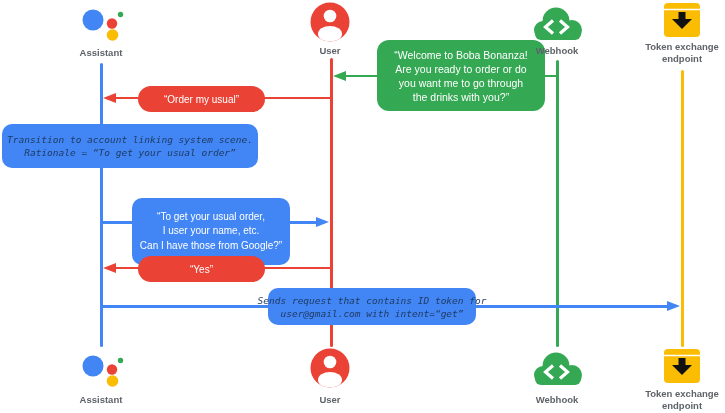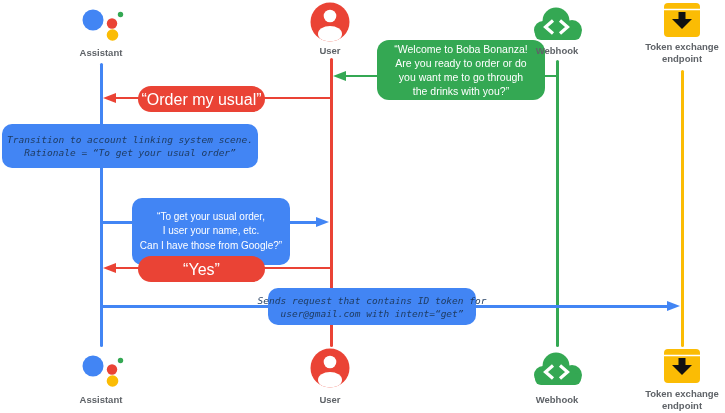--- a/index.html
+++ b/index.html
@@ -20,21 +20,21 @@
   .al-green{background:#34A853;}
   .head{position:absolute;width:0;height:0;border-top:5.5px solid transparent;border-bottom:5.5px solid transparent;}
   .head-left-red{border-right:13px solid #EA4335;}
   .head-left-green{border-right:13px solid #34A853;}
   .head-right-blue{border-left:13px solid #4285F4;}
   
   .bubble{position:absolute;display:flex;flex-direction:column;justify-content:center;
     align-items:center;color:#fff;text-align:center;}
   .bubble .line{white-space:nowrap;}
   .bubble-green{background:#34A853;border-radius:12px;font-size:10.5px;line-height:14px;}
-  .bubble-red{background:#EA4335;border-radius:13px;font-size:16px;line-height:13px;}
+  .bubble-red{background:#EA4335;border-radius:13px;font-size:10px;line-height:13px;}
   .bubble-blue{background:#4285F4;border-radius:10px;font-size:10px;line-height:14.5px;}
   .note{background:#4285F4;border-radius:10px;color:#1E3A5F;
     font-family:"DejaVu Sans Mono",monospace;font-style:italic;font-size:9.5px;line-height:13px;}
   
   .actor-label{position:absolute;width:120px;text-align:center;color:#5F6368;
     font-size:9.5px;font-weight:700;line-height:11.5px;}
   .icon{position:absolute;}
 </style>
 </head>
 <body>
@@ -54,21 +54,21 @@
 
   <div class="arrow-line al-blue" style="left:101px;top:221px;width:216px;"></div>
   <div class="head head-right-blue" style="left:316px;top:216.7px;"></div>
 
   <div class="arrow-line al-red" style="left:116px;top:266.8px;width:215px;"></div>
   <div class="head head-left-red" style="left:103px;top:262.5px;"></div>
 
   <div class="arrow-line al-blue" style="left:101px;top:305px;width:567px;"></div>
   <div class="head head-right-blue" style="left:667px;top:300.7px;"></div>
 
-  <div class="bubble bubble-green" style="left:377px;top:40px;width:168px;height:60px;">
+  <div class="bubble bubble-green" style="left:377px;top:40px;width:168px;height:71px;">
     <div class="line">“Welcome to Boba Bonanza!</div>
     <div class="line">Are you ready to order or do</div>
     <div class="line">you want me to go through</div>
     <div class="line">the drinks with you?”</div>
   </div>
 
   <div class="bubble bubble-red" style="left:138px;top:86px;width:127px;height:26px;">
     <div class="line">“Order my usual”</div>
   </div>
 

